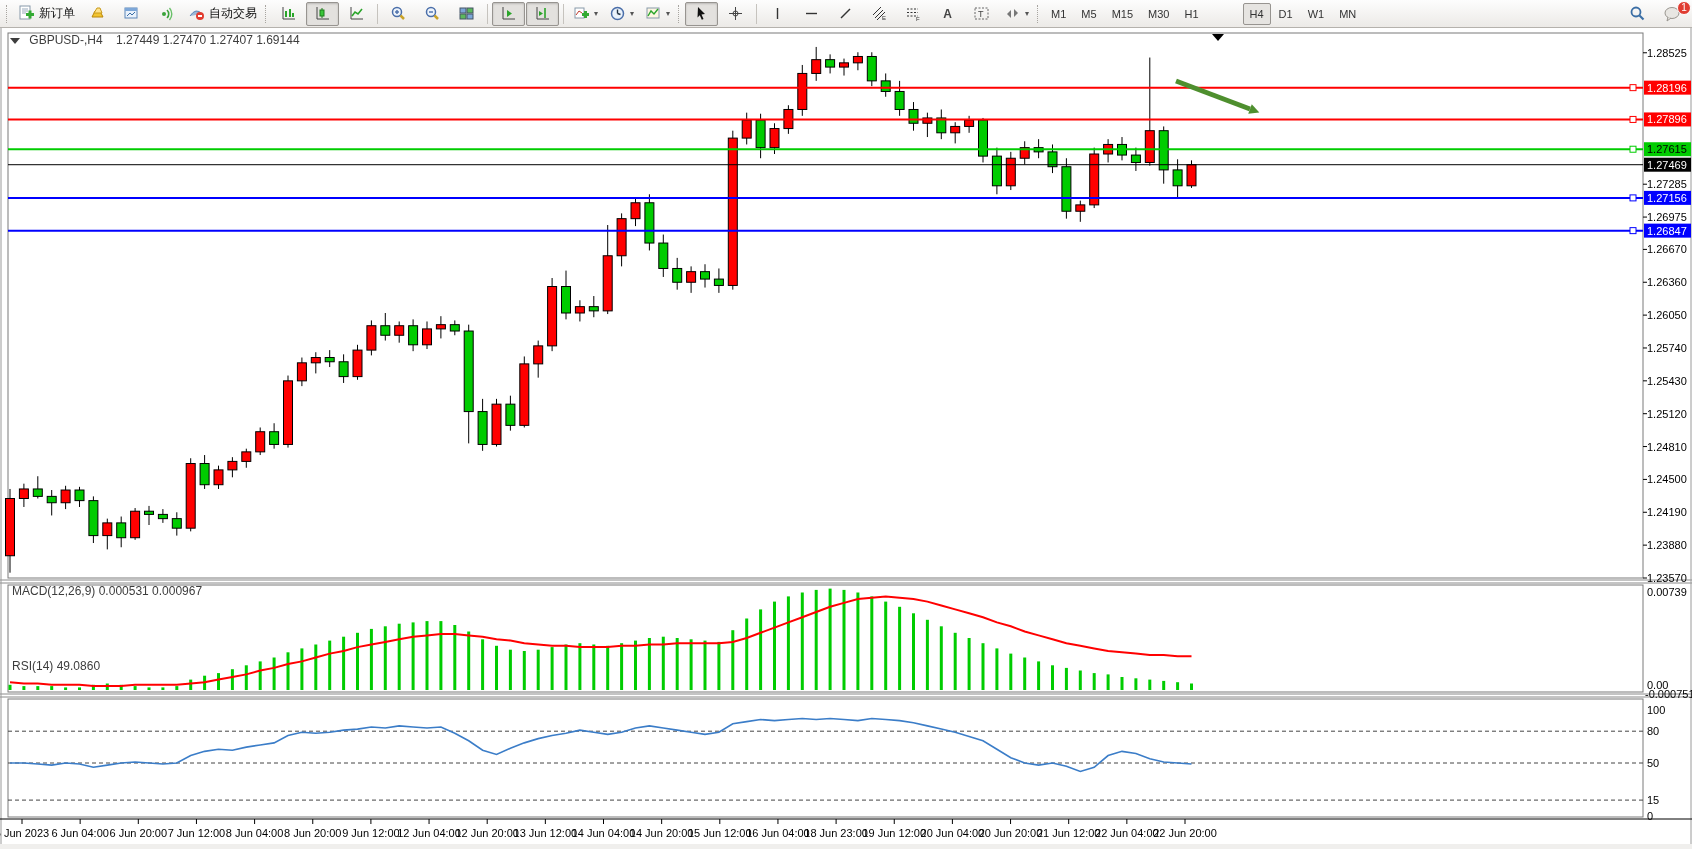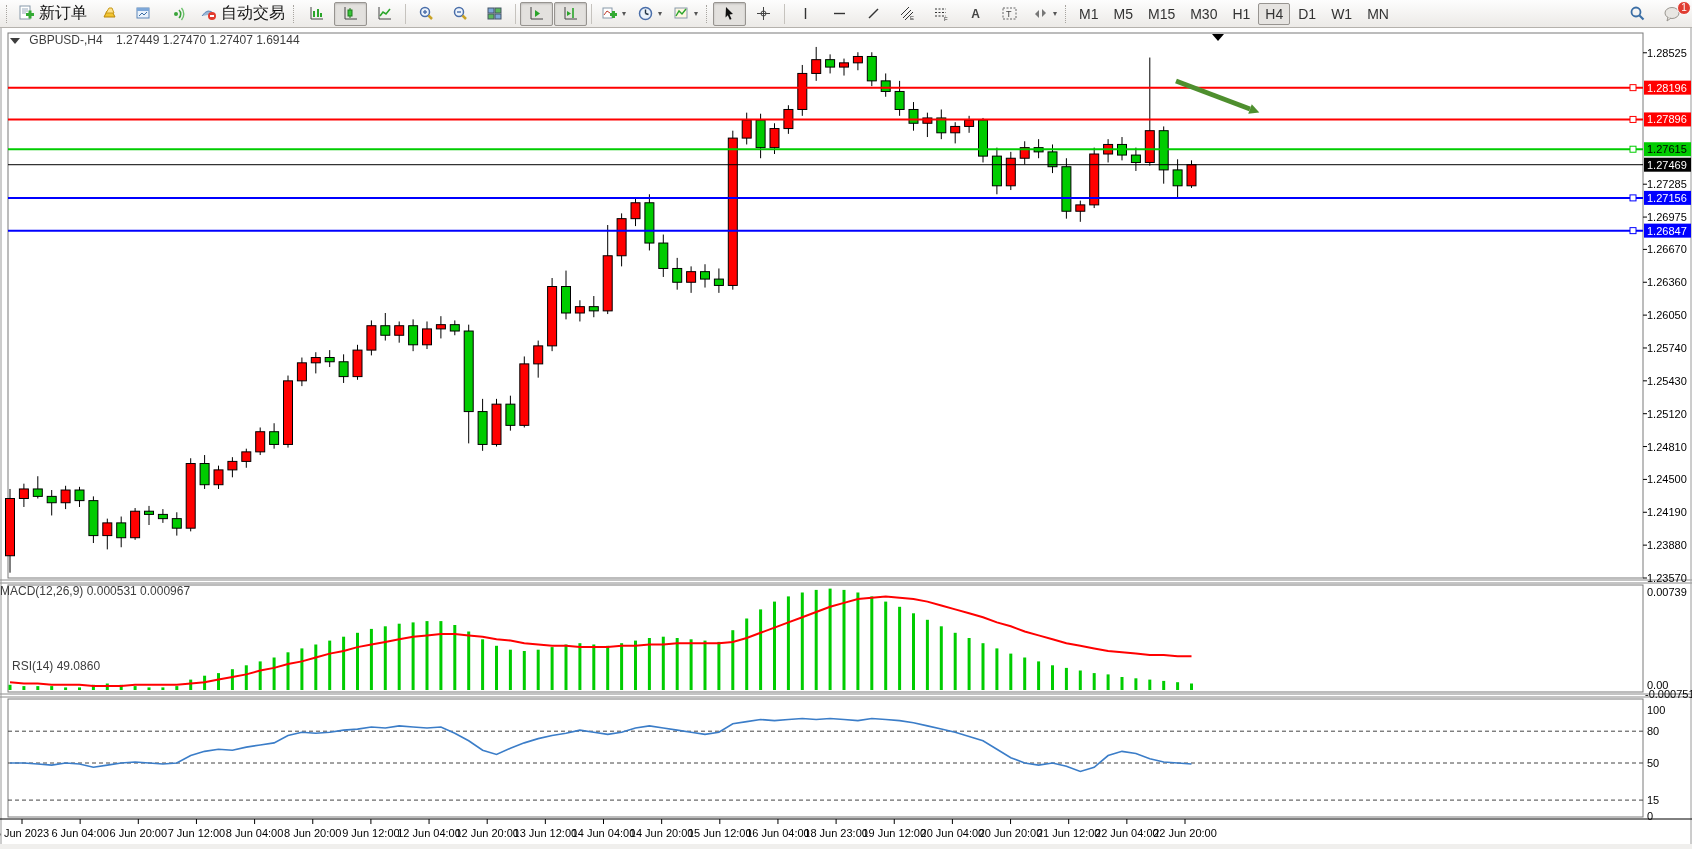--- a/index.html
+++ b/index.html
@@ -7,25 +7,25 @@
   
   .toolbar{position:absolute;top:0;left:0;width:1692px;height:28px;box-sizing:border-box;
     background:linear-gradient(#fdfdfd,#eceae7);border-bottom:1px solid #b5b2ad;
     display:flex;align-items:center;padding:0 4px;gap:1px;z-index:5;}
   .btn{height:22px;min-width:23px;display:flex;align-items:center;justify-content:center;gap:4px;
     padding:0 4px;border:1px solid transparent;border-radius:2px;font-size:12px;color:#222;cursor:default;}
   .btn.active{background:#e3e1de;border:1px solid #979490;box-shadow:inset 0 1px 2px rgba(0,0,0,.18);}
   .btn svg{display:block;}
   .sep{width:1px;height:20px;background:#c6c3be;margin:0 3px;}
   .grip{width:3px;height:18px;border-left:1px dotted #a8a5a0;margin:0 2px;}
-  .tf{font-size:14px;color:#333;padding:0 6px;height:20px;display:flex;align-items:center;
+  .tf{font-size:11px;color:#333;padding:0 6px;height:20px;display:flex;align-items:center;
     border:1px solid transparent;border-radius:2px;}
-  .tf.active{background:#e6e4e1;border:1px solid #979490;}
+  .tf.active{background:#e6e4e1;border:1px solid #979490;margin-left:36px;}
   .spacer{flex:1;}
-  .cn-label{font-size:16px;color:#111;white-space:nowrap;}
+  .cn-label{font-size:12px;color:#111;white-space:nowrap;}
   .notif{position:relative;}
   .notif-badge{position:absolute;top:-2px;right:-4px;background:#e03c31;color:#fff;border-radius:8px;
     font-size:10px;line-height:12px;min-width:12px;text-align:center;border:1px solid #fff;}
   
   #chart-wrap{position:absolute;top:28px;left:0;width:1692px;height:821px;background:#fff;}
   #chart-svg{position:absolute;top:0;left:0;}
   .overlay-label{position:absolute;font-size:12px;color:#3d3d3d;white-space:nowrap;z-index:3;}
   .one-click-arrow{display:inline-block;width:0;height:0;border-left:5px solid transparent;
     border-right:5px solid transparent;border-top:6px solid #3d3d3d;margin-right:6px;vertical-align:middle;}
   .bottom-strip{position:absolute;left:0;top:816px;width:1692px;height:5px;background:#f0efed;}
@@ -699,18 +699,18 @@
       <line x1="1185" y1="819" x2="1185" y2="824" stroke="#000"></line>
       <text x="1185" y="837" fill="#000" font-size="11" font-family="&quot;Liberation Sans&quot;,sans-serif" text-anchor="middle">22 Jun 20:00</text>
     </svg>
 
   <div class="overlay-label" style="left:10px;top:5px;">
     <span class="one-click-arrow"></span>
     <span style="margin-right:10px;margin-top:14px;">GBPUSD-,H4</span>
     <span>1.27449 1.27470 1.27407 1.69144</span>
   </div>
 
-  <div class="overlay-label" style="left:0;top:556px;">MACD(12,26,9) 0.000531 0.000967</div>
+  <div class="overlay-label" style="left:12px;top:556px;">MACD(12,26,9) 0.000531 0.000967</div>
 
   <div class="overlay-label" style="left:12px;top:631px;">RSI(14) 49.0860</div>
 
   <div class="bottom-strip"></div>
 </div>
 
 </body></html>

